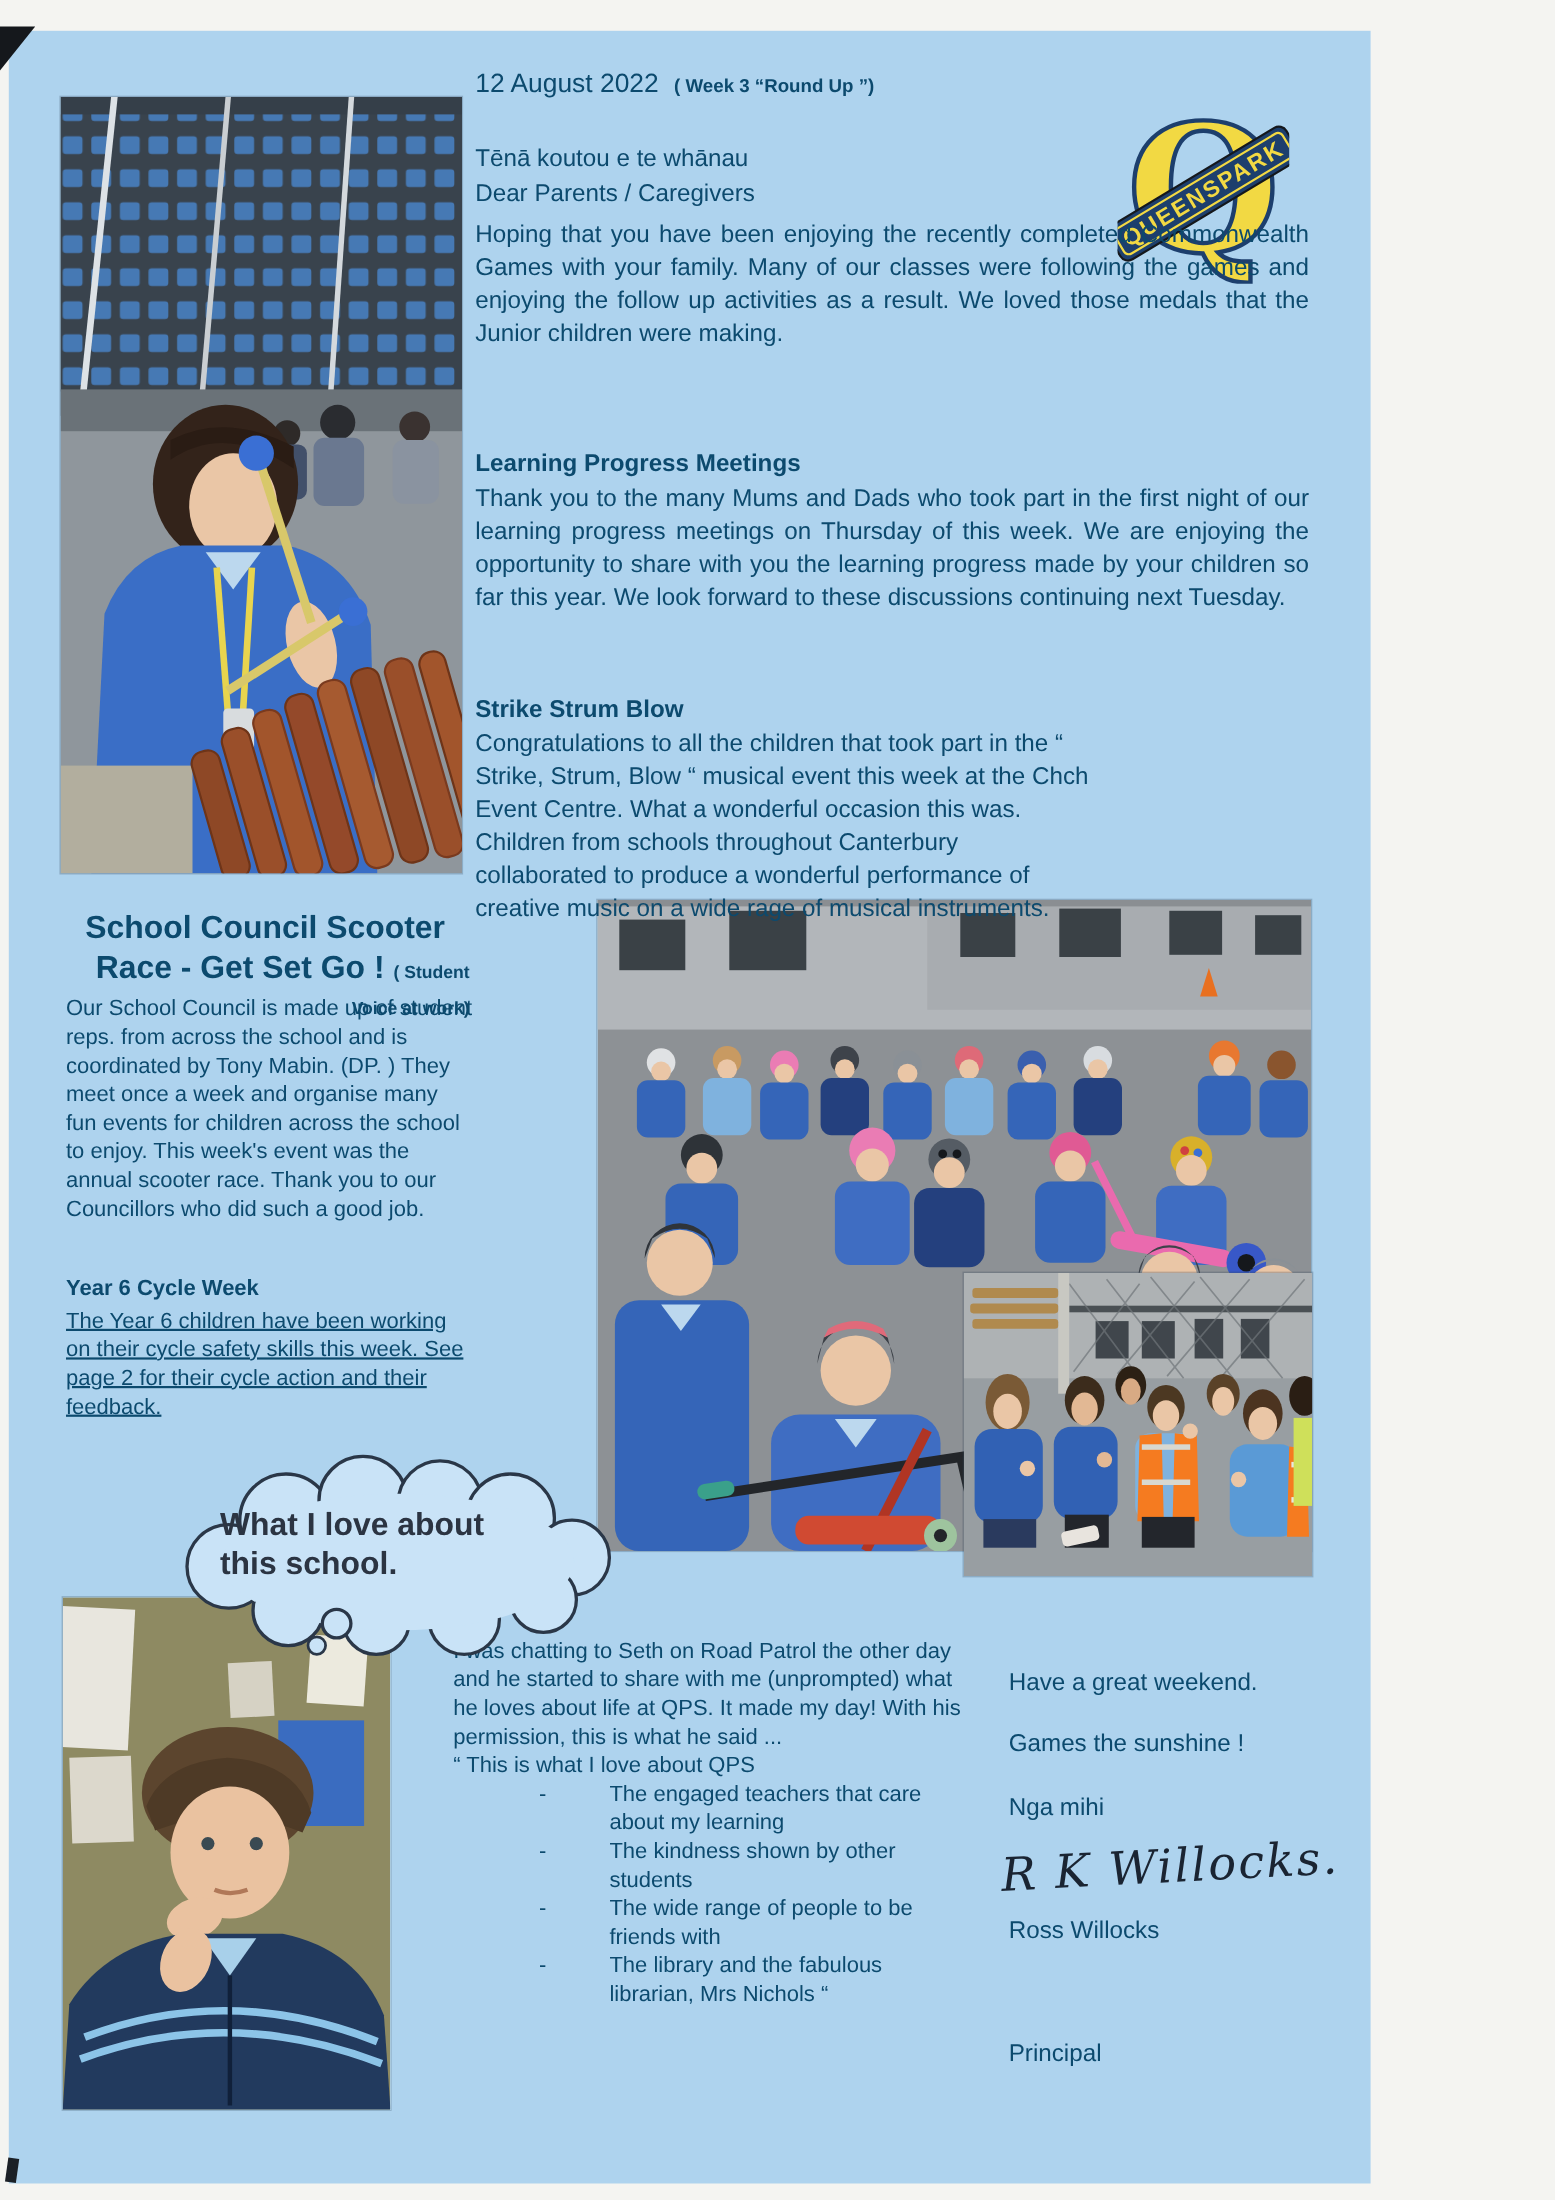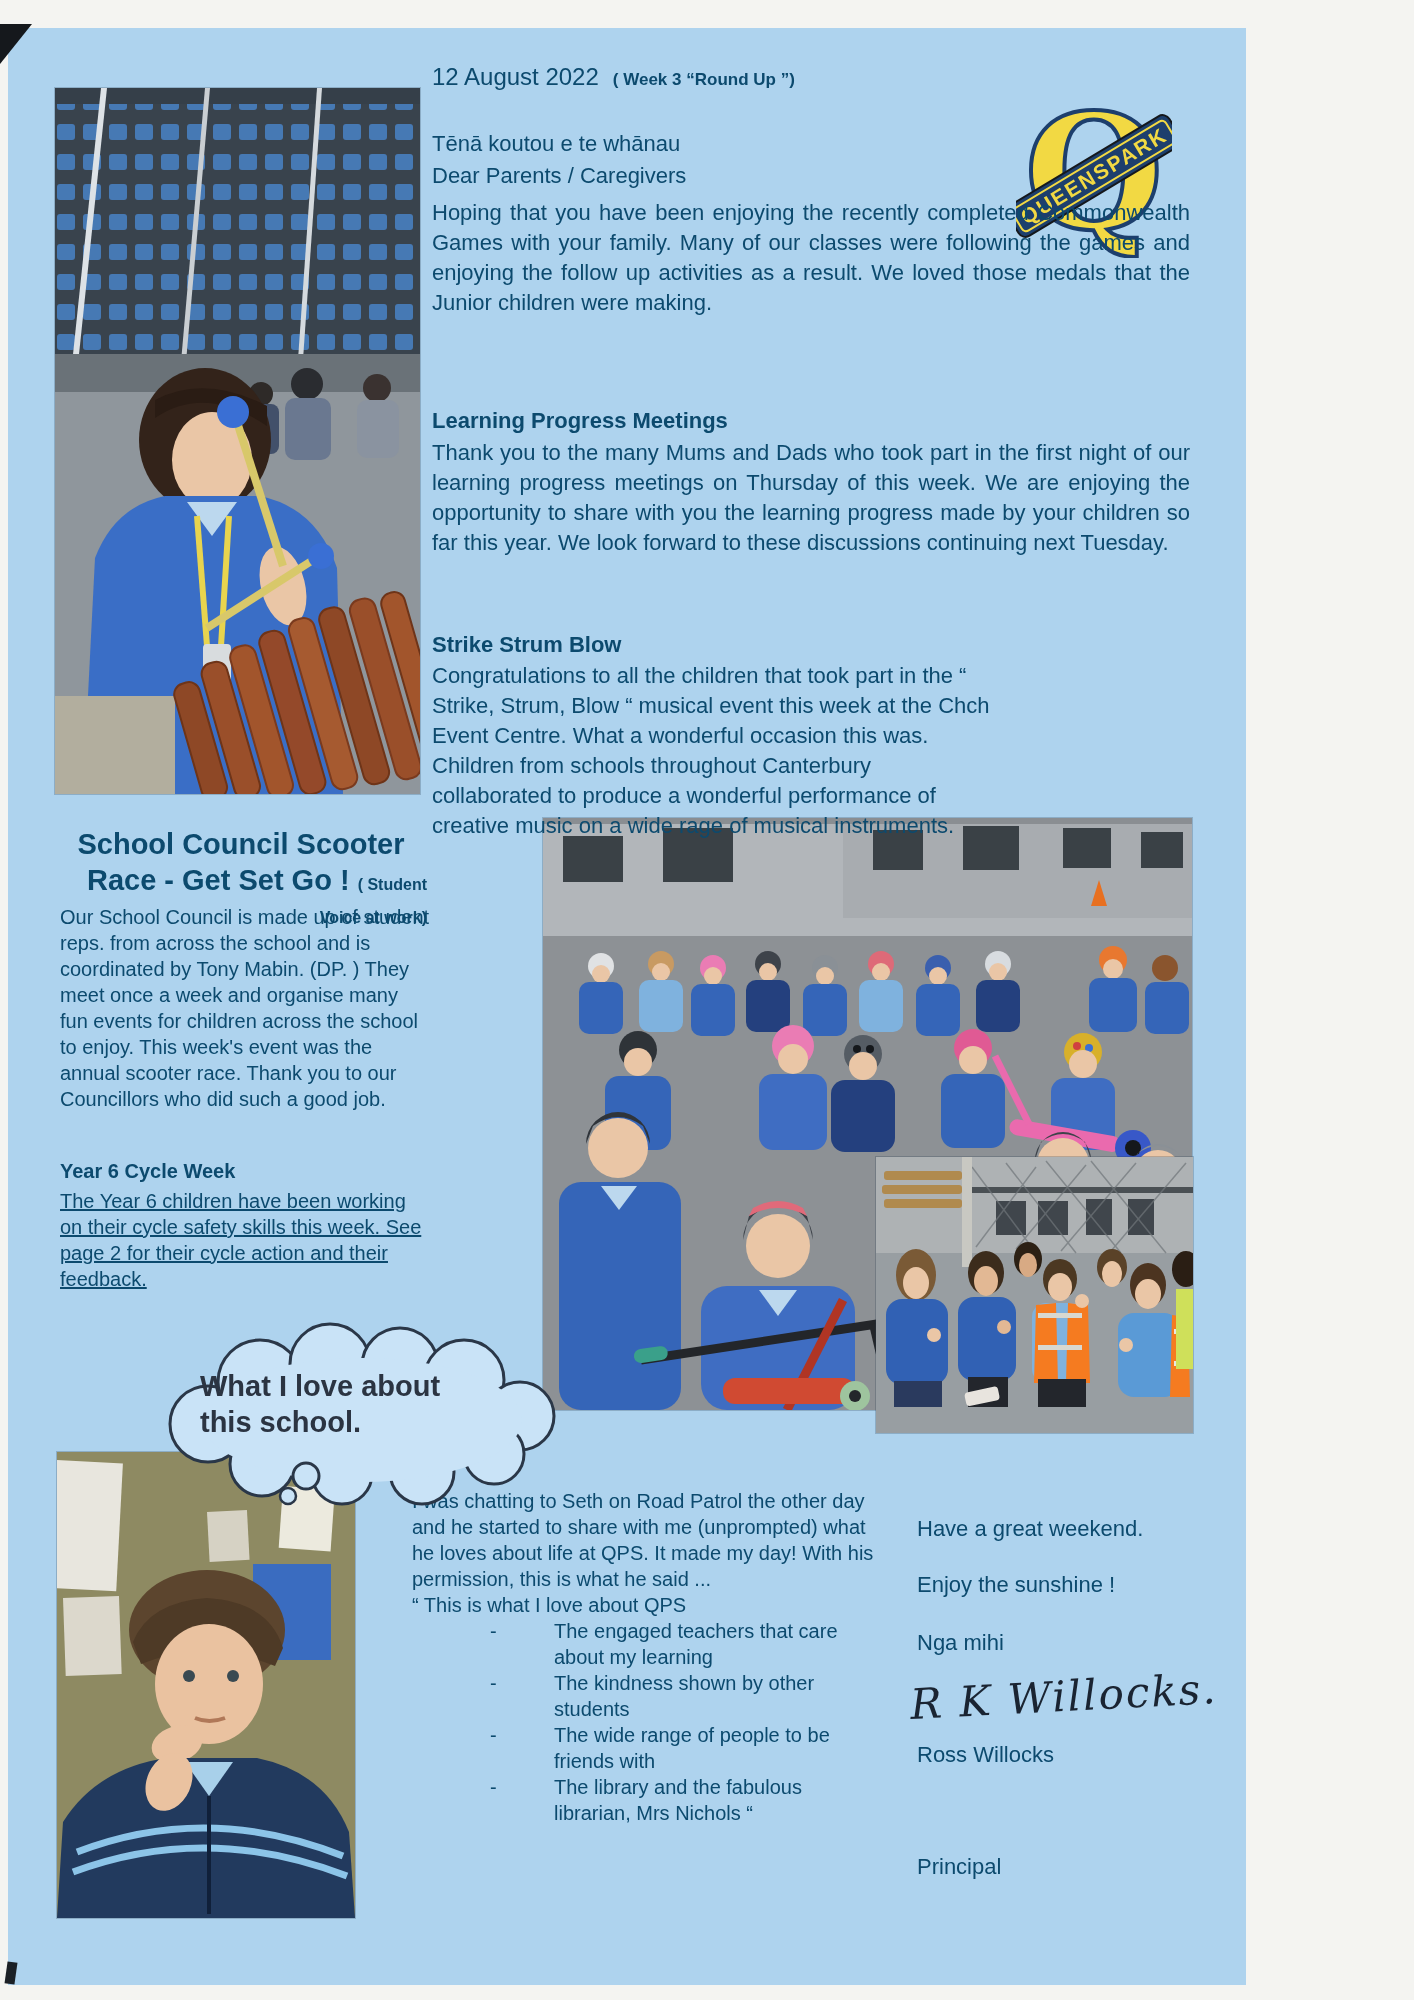--- a/index.html
+++ b/index.html
@@ -367,19 +367,19 @@
       <span class="bullet-marker">-</span>
       <span class="bullet-text">The wide range of people to be friends with</span>
     </div>
     <div class="bullet-row">
       <span class="bullet-marker">-</span>
       <span class="bullet-text">The library and the fabulous librarian, Mrs Nichols “</span>
     </div>
   </div>
 
   <div class="abs txt signoff" style="left:917px;top:1516px;z-index:3;">Have a great weekend.</div>
-  <div class="abs txt signoff" style="left:917px;top:1572px;z-index:3;">Enjoy the sunshine !</div>
+  <div class="abs txt signoff" style="left:917px;top:1572px;z-index:3;">Games the sunshine !</div>
   <div class="abs txt signoff" style="left:917px;top:1630px;z-index:3;">Nga mihi</div>
   <div class="abs signature" style="left:910px;top:1672px;z-index:3;">R K Willocks.</div>
   <div class="abs txt signoff" style="left:917px;top:1742px;z-index:3;">Ross Willocks</div>
   <div class="abs txt signoff" style="left:917px;top:1854px;z-index:3;">Principal</div>
 
 </div>
 
 </body></html>

